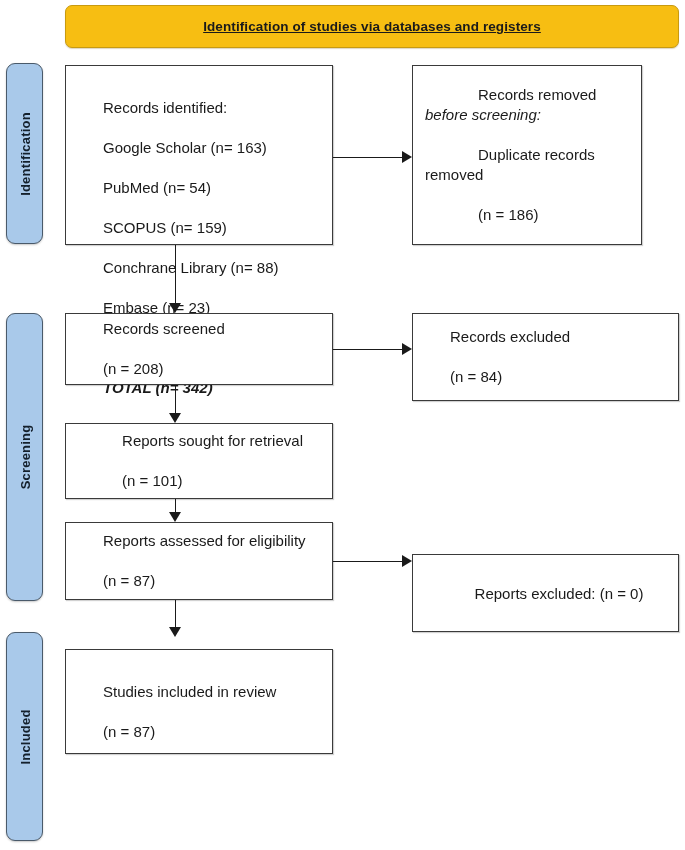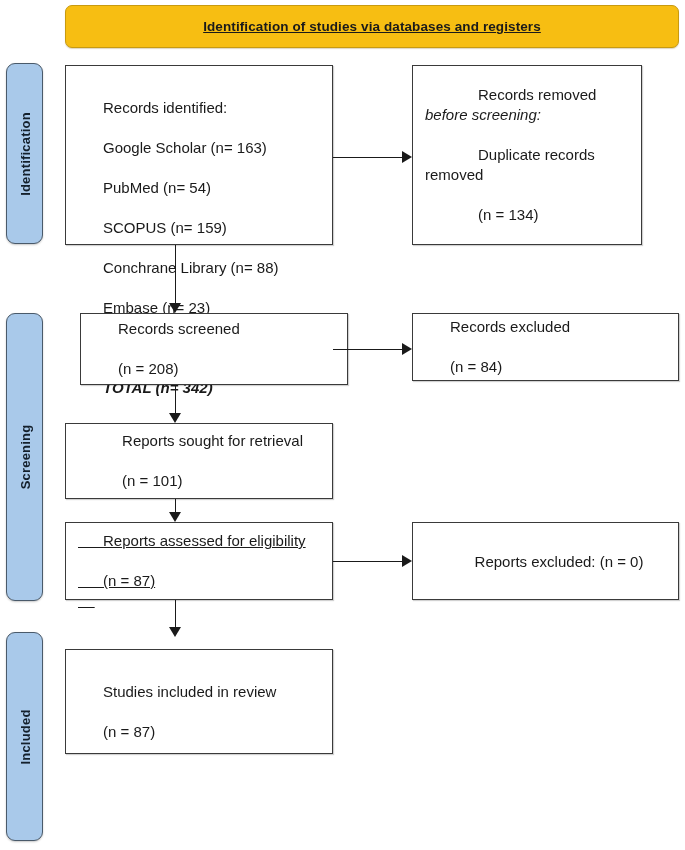--- a/index.html
+++ b/index.html
@@ -84,37 +84,38 @@
     display: flex;
     flex-direction: column;
     justify-content: center;
     padding-top: 10px;
   }
   .flow-box.center-all {
     display: flex;
     align-items: center;
     justify-content: center;
     text-align: center;
+    margin-top: 32px;
   }
   .box-text {
     font-size: 15px;
     line-height: 20px;
     color: #1a1a1a;
     white-space: pre-wrap;
   }
   .box-text .em { font-style: italic; }
   .box-text .bold { font-weight: bold; font-style: italic; }
 
   
   #box-identified      { left: 65px;  top: 65px;  width: 268px; height: 180px; }
   #box-removed         { left: 412px; top: 65px;  width: 230px; height: 180px; }
-  #box-screened        { left: 80px;  top: 313px; width: 268px; height: 72px;  }
-  #box-records-excluded{ left: 412px; top: 313px; width: 267px; height: 68px;  }
+  #box-screened        { left: 65px;  top: 313px; width: 268px; height: 72px;  }
+  #box-records-excluded{ left: 412px; top: 313px; width: 267px; height: 88px;  }
   #box-sought          { left: 65px;  top: 423px; width: 268px; height: 76px; align-items: center;  }
-  #box-assessed        { left: 65px;  top: 522px; width: 268px; height: 78px; text-decoration: underline;  }
+  #box-assessed        { left: 65px;  top: 522px; width: 268px; height: 78px;  }
   #box-reports-excluded{ left: 412px; top: 522px; width: 267px; height: 78px;  }
   #box-included        { left: 65px;  top: 637px; width: 268px; height: 105px; margin-top: 12px; }
   .conn-line-v {
     position: absolute;
     width: 0;
     border-left: 1.6px solid #1a1a1a;
   }
   .conn-line-h {
     position: absolute;
     height: 0;
@@ -182,21 +183,21 @@
       <span>Embase (n= 23)</span><br>
       <span>Web of Science (n= 0)</span><br>
       <span class="bold">TOTAL (n= 342)</span>
     </div>
   </div>
 
   <div class="flow-box center-v" id="box-removed">
     <div class="box-text">
       <span style="padding-left:28px;">Records removed </span><span class="em">before screening</span><span class="em">:</span><br>
       <span style="padding-left:28px;margin-top:8px;">Duplicate records removed</span><br>
-      <span style="padding-left:28px;">(n = 134)</span>
+      <span style="padding-left:28px;">(n = 186)</span>
     </div>
   </div>
 
   <div class="flow-box center-v" id="box-screened">
     <div class="box-text">
       <span>Records screened</span><br>
       <span>(n = 208)</span>
     </div>
   </div>
 

